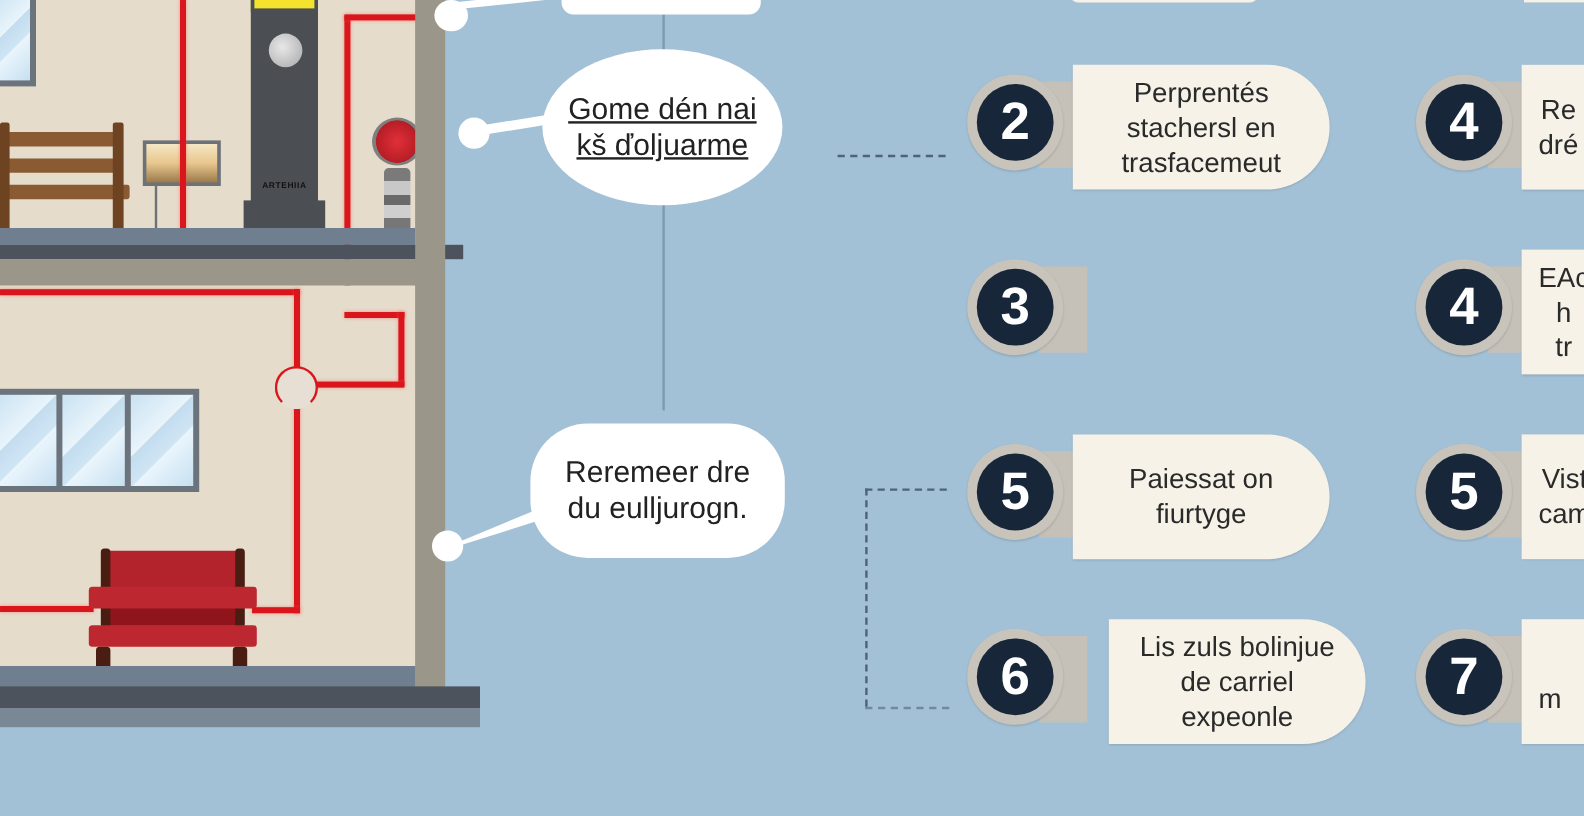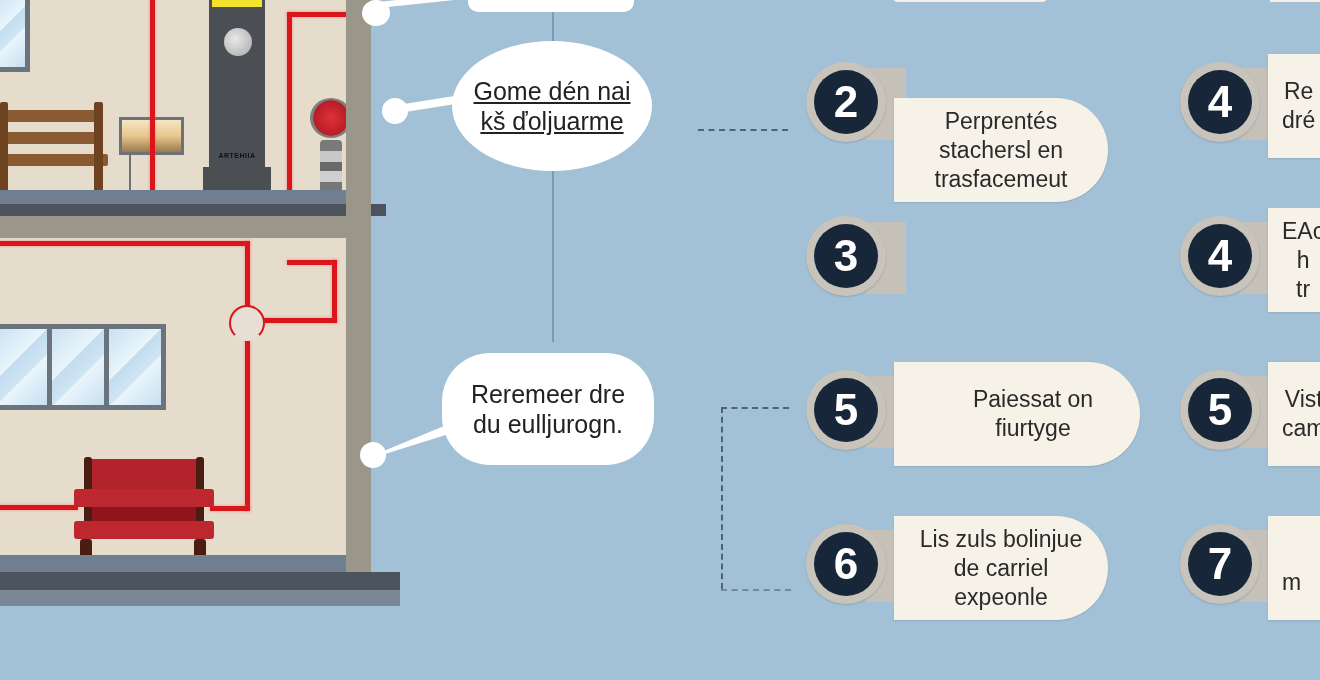--- a/index.html
+++ b/index.html
@@ -189,45 +189,45 @@
 <div class="abs dash-v" style="left:721px;top:407px;height:182px;"></div>
 <div class="abs dash-h" style="left:721px;top:589px;width:70px;opacity:.6;"></div>
 
 <div class="abs" style="left:892px;top:-10px;width:156px;height:12px;background:#f6f2e8;border-radius:0 0 6px 6px;"></div>
 <div class="abs" style="left:1270px;top:-10px;width:60px;height:12px;background:#f6f2e8;"></div>
 
 <div class="step" style="left:806px;top:54px;width:302px;">
   <div class="badge-tab"></div>
     <div class="badge-ring"></div>
   <div class="badge">2</div>
-  <div class="card" style="width:214px;margin-top:44px;">
+  <div class="card" style="width:214px;">
       <span>Perprentés
 stachersl en
 trasfacemeut</span>
     </div>
 </div>
 <div class="step" style="left:806px;top:208px;width:302px;">
   <div class="badge-tab"></div>
     <div class="badge-ring"></div>
   <div class="badge">3</div>
 </div>
 <div class="step" style="left:806px;top:362px;width:302px;">
   <div class="badge-tab"></div>
     <div class="badge-ring"></div>
   <div class="badge">5</div>
-  <div class="card" style="width:214px;padding-left:32px;">
+  <div class="card" style="width:214px;">
       <span>Paiessat on
 fiurtyge</span>
     </div>
 </div>
 <div class="step" style="left:806px;top:516px;width:302px;">
   <div class="badge-tab"></div>
     <div class="badge-ring"></div>
   <div class="badge">6</div>
-  <div class="card" style="width:214px;">
+  <div class="card" style="width:214px;margin-left:30px;">
       <span>Lis zuls bolinjue
 de carriel
 expeonle</span>
     </div>
 </div>
 
 <div class="step" style="left:1180px;top:54px;width:160px;">
   <div class="badge-tab"></div>
     <div class="badge-ring"></div>
   <div class="badge">4</div>

